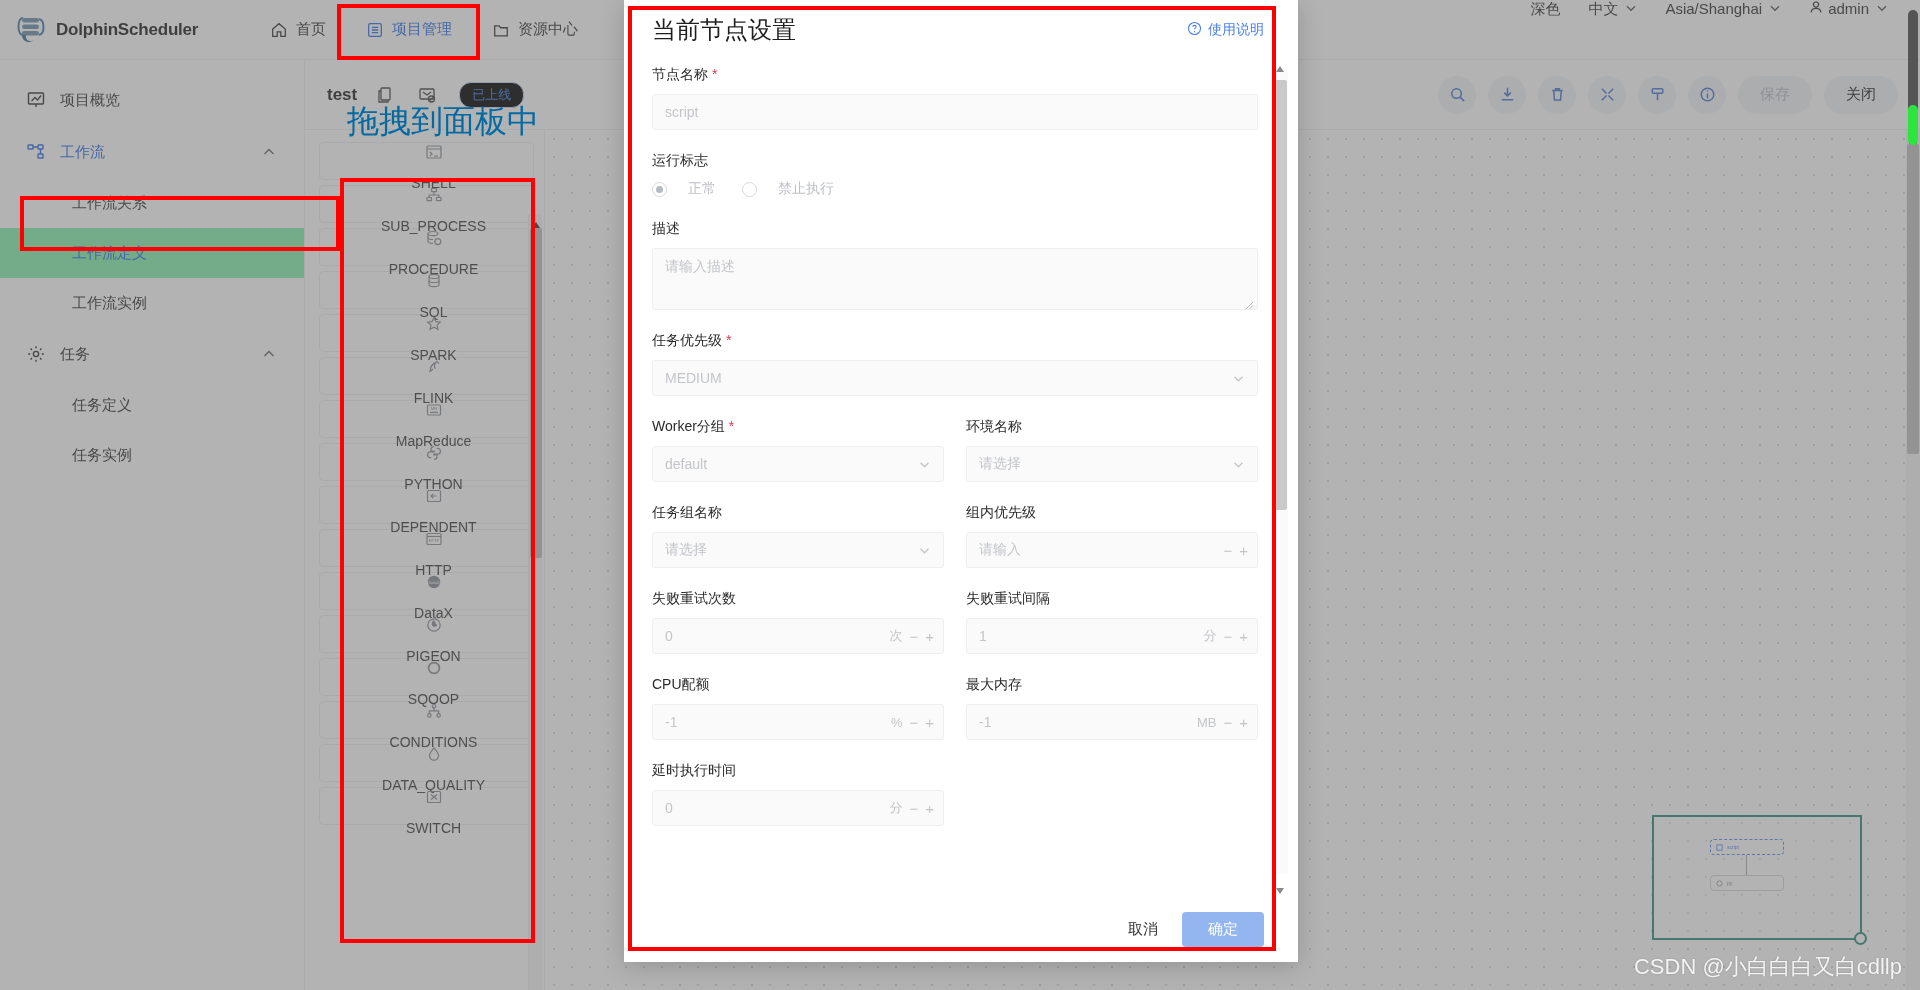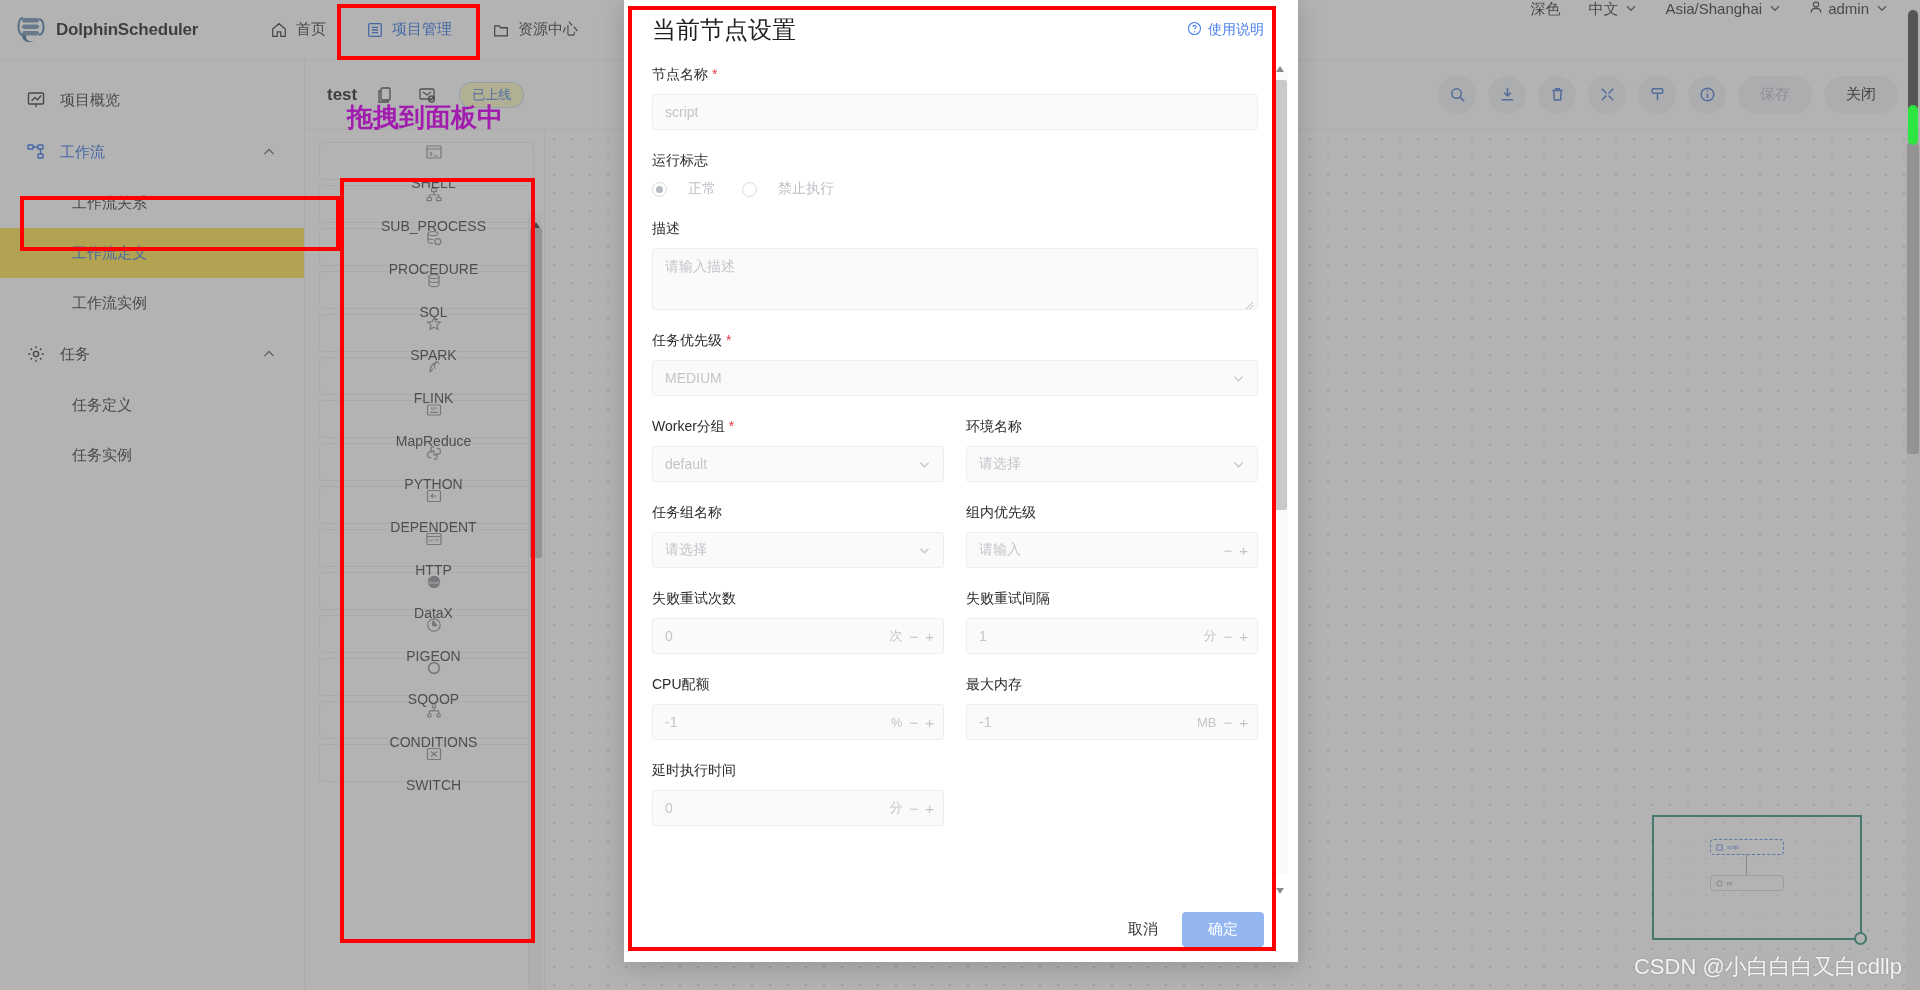--- a/index.html
+++ b/index.html
@@ -46,35 +46,35 @@
     position:absolute; top:60px; left:0; width:305px; height:930px;
     background:#fff; border-right:1px solid #f0f0f3; padding-top:14px;
   }
   .side-row {
     display:flex; align-items:center; height:52px; padding-left:26px;
     font-size:15px; color:#333; cursor:pointer; position:relative;
   }
   .side-row .s-ico { width:20px; height:20px; margin-right:14px; flex:none; }
   .side-row.sub { padding-left:72px; height:50px; }
   .side-row.act { color:#2f6fe5; }
-  .side-row.selected { background:#fde047; color:#2f6fe5; }
+  .side-row.selected { background:#86efac; color:#2f6fe5; }
   .side-row .chev { position:absolute; right:28px; width:14px; height:14px; }
 
   
   .content { position:absolute; top:60px; left:305px; width:1615px; height:930px; background:#fff; }
 
   .wf-bar {
     position:absolute; top:0; left:0; width:1615px; height:70px;
     background:#fff; border-bottom:1px solid #f0f0f3;
     display:flex; align-items:center; padding:0 22px;
   }
   .wf-title { font-size:17px; font-weight:700; color:#222; margin-right:18px; }
   .wf-ic { width:20px; height:20px; margin-right:22px; cursor:pointer; }
   .wf-badge {
-    font-size:13px; color:#3b7ae0; background:#fef9c3; border:1px solid #c3d6f7;
+    font-size:13px; color:#3b7ae0; background:#000000; border:1px solid #c3d6f7;
     border-radius:12px; padding:3px 12px;
   }
   .wf-tools { margin-left:auto; display:flex; gap:12px; }
   .tool-btn {
     width:38px; height:38px; border-radius:50%; background:#f2f4f8;
     display:flex; align-items:center; justify-content:center; cursor:pointer;
   }
   .tool-btn svg { stroke:#4a77cf; }
   .tool-text {
     height:38px; border-radius:19px; background:#f2f4f8; padding:0 22px;
@@ -201,21 +201,21 @@
   }
   .btn-cancel { font-size:15px; color:#333; cursor:pointer; padding:0 10px; }
   .btn-ok {
     background:#93b5f0; color:#fff; font-size:15px; border-radius:4px;
     padding:8px 26px; cursor:pointer;
   }
 
   
   .ann { position:absolute; border:4px solid #ff0000; pointer-events:none; }
   .ann-text {
-    position:absolute; color:#a21caf; font-size:26px; font-weight:700;
+    position:absolute; color:#0369a1; font-size:32px; font-weight:400;
     pointer-events:none; font-family:"Liberation Sans","DejaVu Sans",sans-serif;
   }
 
   .watermark {
     position:absolute; right:18px; bottom:8px;
     font-size:22px; color:#ffffff; opacity:.85; pointer-events:none;
     text-shadow:0 0 2px rgba(0,0,0,.25);
   }
 </style>
 </head>
@@ -525,20 +525,26 @@
         <span class="p-ico"><svg viewBox="0 0 18 18" width="18" height="18" fill="none" stroke="#8b8f96" stroke-width="1.2">
               <circle cx="9" cy="4.2" r="1.7"></circle>
               <circle cx="4.4" cy="13.4" r="1.7"></circle>
               <circle cx="13.6" cy="13.4" r="1.7"></circle>
               <path d="M9 5.9v2.9M4.4 11.7V8.8h9.2v2.9"></path>
             </svg></span>
         <span>CONDITIONS</span>
       </div>
       <div class="pal-item">
         <span class="p-ico"><svg viewBox="0 0 18 18" width="18" height="18" fill="none" stroke="#8b8f96" stroke-width="1.2">
+              <path d="M9 2.8c3 3.6 4.6 5.8 4.6 7.8A4.6 4.6 0 0 1 9 15.2 4.6 4.6 0 0 1 4.4 10.6c0-2 1.6-4.2 4.6-7.8z"></path>
+            </svg></span>
+        <span>DATA_QUALITY</span>
+      </div>
+      <div class="pal-item">
+        <span class="p-ico"><svg viewBox="0 0 18 18" width="18" height="18" fill="none" stroke="#8b8f96" stroke-width="1.2">
               <rect x="2.5" y="3.5" width="13" height="11" rx="1"></rect>
               <path d="M6 6.5l6 5M12 6.5l-6 5"></path>
             </svg></span>
         <span>SWITCH</span>
       </div>
 
       <div class="pal-scroll">
         <span class="sc-arrow" style="top:2px">
           <svg viewBox="0 0 10 10" width="10" height="10">
               <path d="M5 2 L9 8 L1 8 Z" fill="#333"></path>

